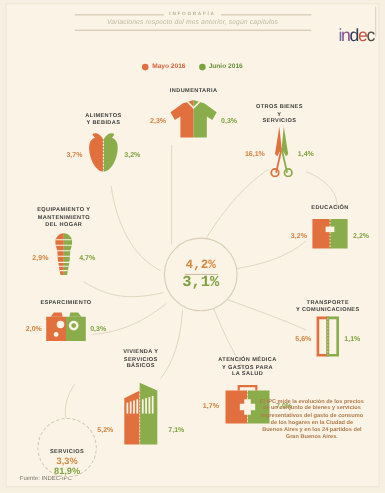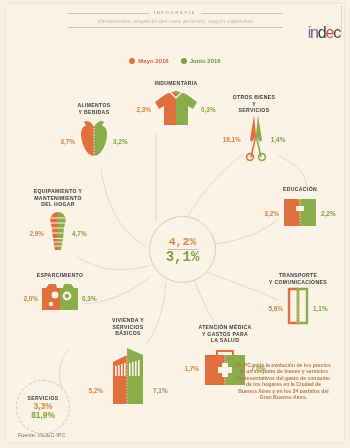--- a/index.html
+++ b/index.html
@@ -141,21 +141,21 @@
     </div>
   </div>
 
   <div class="hub">
     <div class="v1">4,2%</div>
     <div class="sep"></div>
     <div class="v2">3,1%</div>
   </div>
 
 
-  <div class="bub" style="left:10px;top:376px;">
+  <div class="bub" style="left:28px;top:376px;justify-content:flex-end;">
     <div class="bcap">SERVICIOS</div>
     <div class="b1">3,3%</div>
     <div class="b2">81,9%</div>
   </div>
 
   <div class="node" style="left:116px;top:76px;width:108px;">
     <div class="cap">INDUMENTARIA</div>
     <div class="row" style="margin-top:2px;">
       <span class="pct o">2,3%</span>
       <span class="art">

